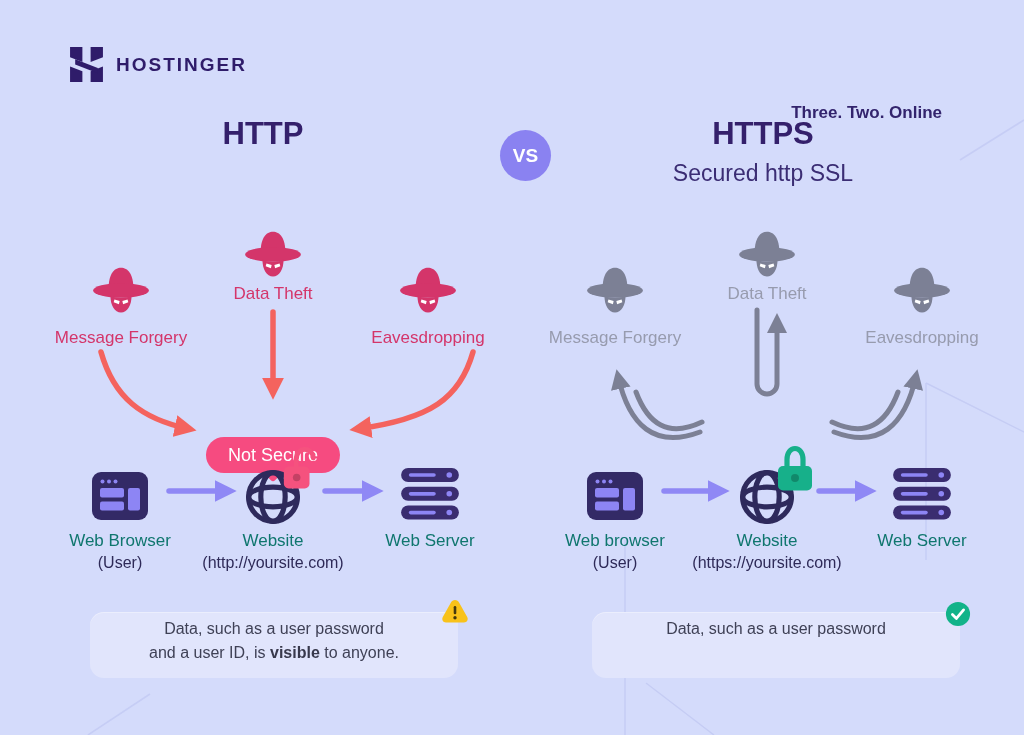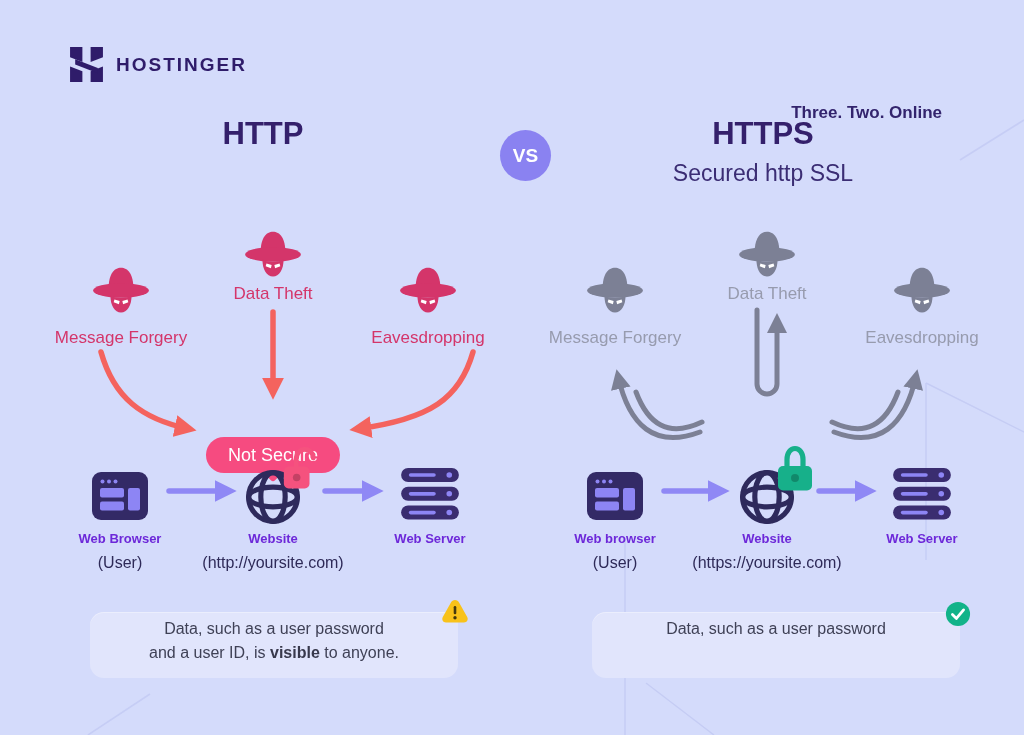--- a/index.html
+++ b/index.html
@@ -42,21 +42,21 @@
   }
   .badge::after{
     content:""; position:absolute; left:50%; bottom:-6px; margin-left:-8px;
     width:16px; height:16px; background:inherit; transform:rotate(45deg);
     border-radius:3px; z-index:-1;
   }
   .badge-danger{background:#f64b80;}
   .badge-safe{background:#17b48a;}
 
   
-  .node-label{font-size:13px; font-weight:700; color:#6d28d9;}
+  .node-label{font-size:17px; font-weight:400; color:#0f766e;}
   .node-sublabel{font-size:16px; font-weight:400; color:#2e2a58;}
 
   
   .note-box{
     position:absolute; width:368px; height:66px; border-radius:14px;
     background:#e1e5fc; box-shadow:0 1px 0 rgba(255,255,255,0.35) inset;
   }
   .note-text{
     position:absolute; width:100%; top:5px; text-align:center;
     font-size:16px; line-height:1.5; color:#3f4156;

